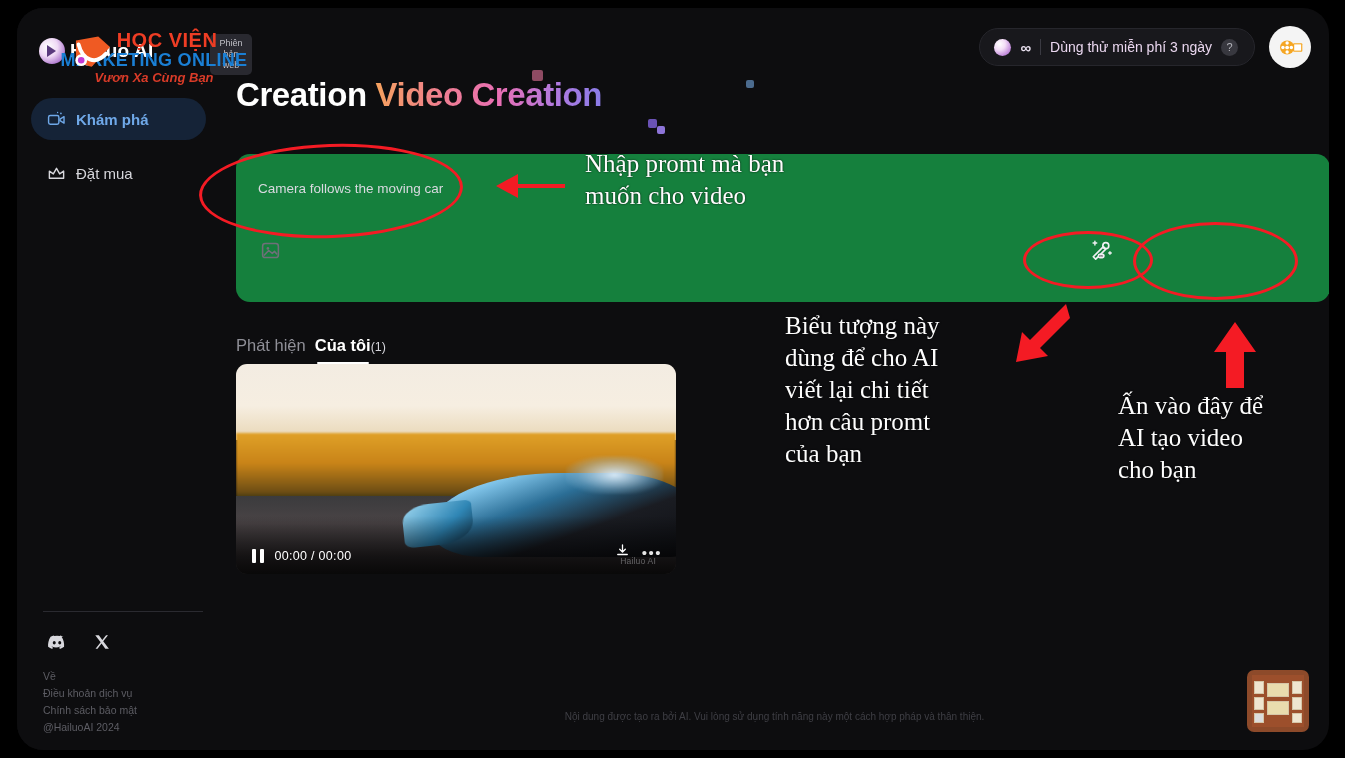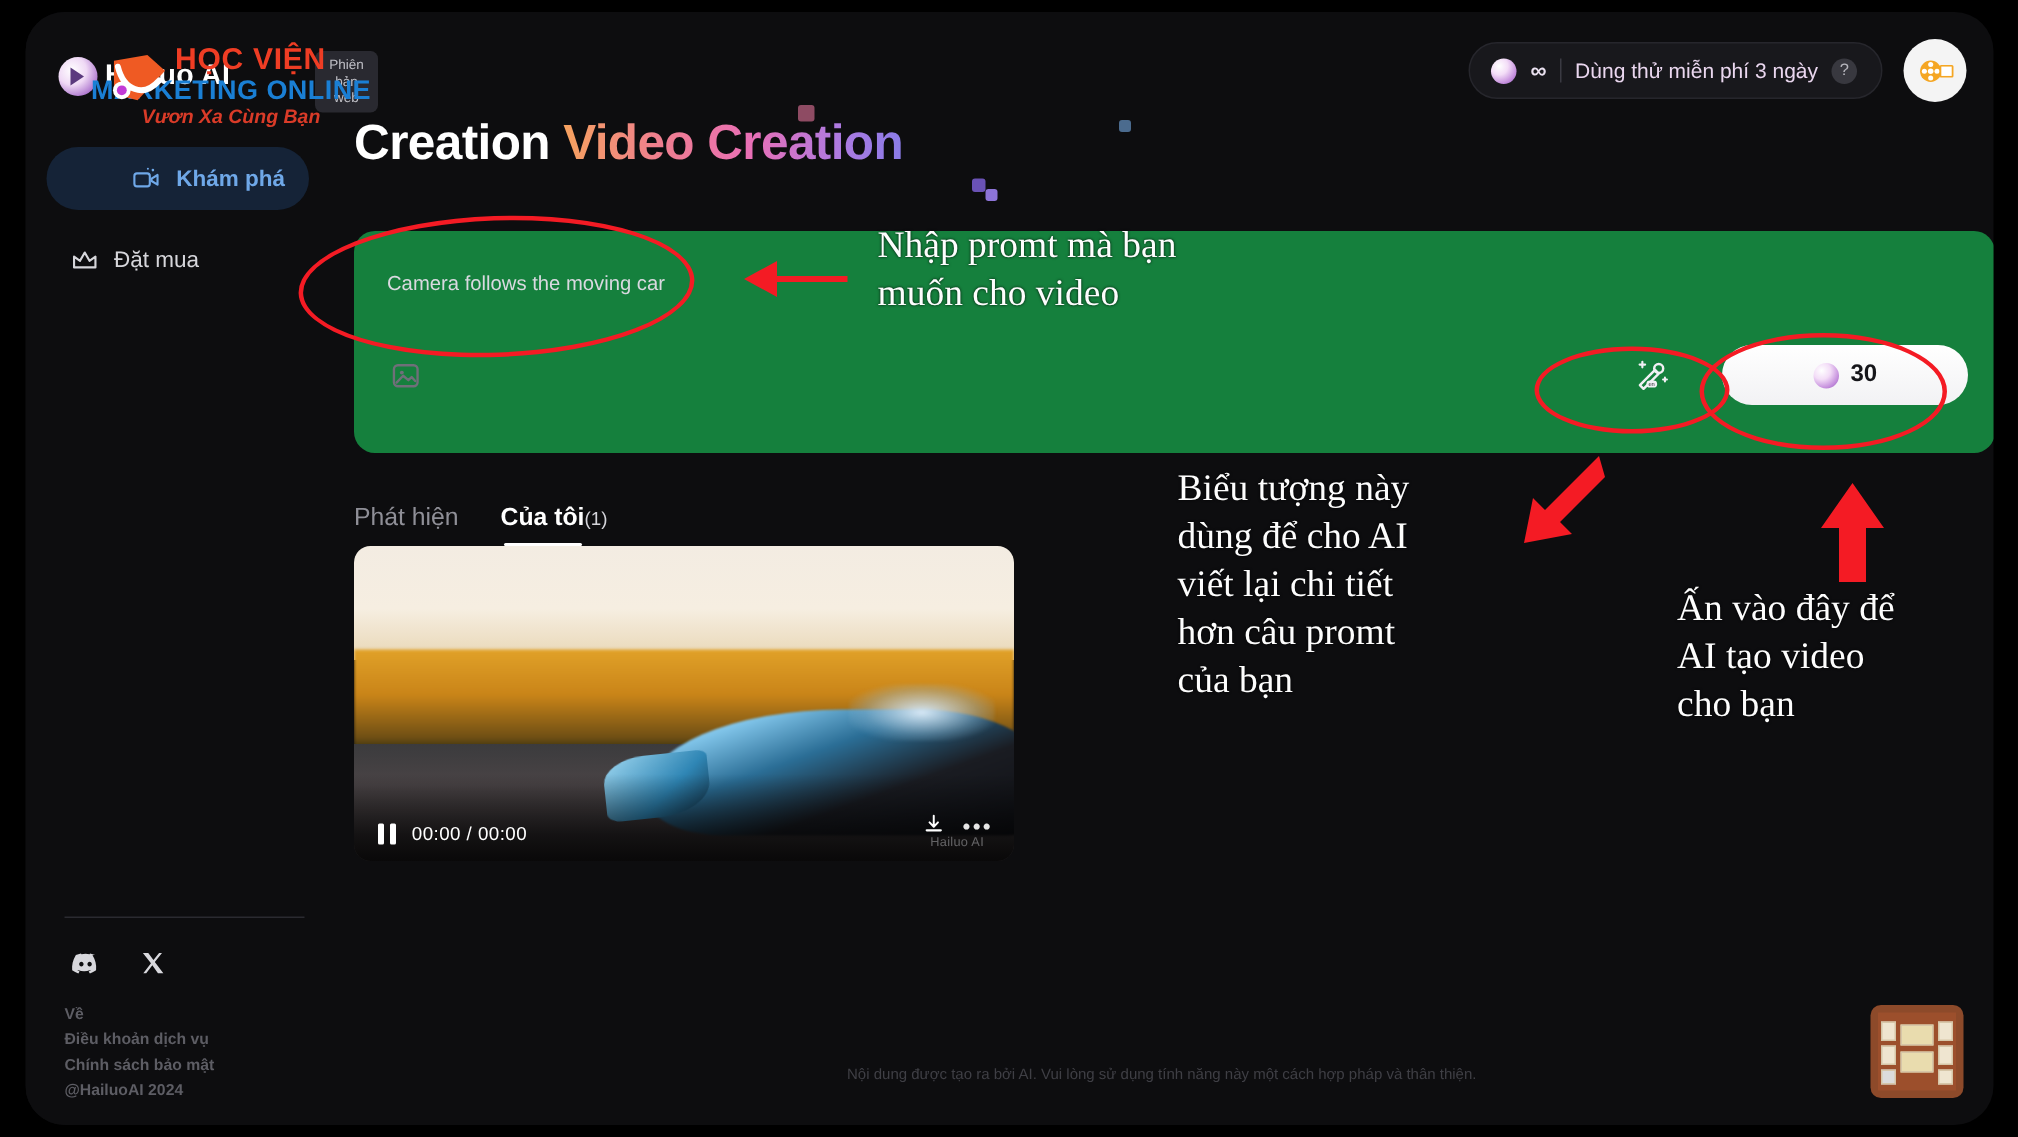--- a/index.html
+++ b/index.html
@@ -79,21 +79,21 @@
   }
   
   .nav { margin-top:4px; padding:0 14px; }
   .nav-item {
     display:flex; align-items:center; gap:10px;
     height:42px; padding:0 16px; border-radius:21px;
     color:#d6d6db; font-size:15px; margin-bottom:12px;
     cursor:pointer;
   }
   .nav-item.active {
-    background:#152337; color:#6fa8e8; font-weight:600;justify-content:flex-end;
+    background:#152337; color:#6fa8e8; font-weight:600;
   }
   .nav-ico { width:19px; height:19px; display:block; }
   .api-btn {
     position:absolute; left:24px; top:540px;
     width:164px; height:42px; border-radius:21px;
     background:#1c1c21; color:#f2f2f5;
     font-size:14.5px; font-weight:700;
     display:flex; align-items:center; justify-content:center;
     cursor:pointer;
   }
@@ -102,21 +102,21 @@
     width:160px; height:1px; background:#2a2a30;
   }
   .socials { position:absolute; left:26px; top:620px; display:flex; gap:18px; }
   .soc {
     width:27px;height:27px;border-radius:50%;
     display:flex;align-items:center;justify-content:center;
     cursor:pointer;
   }
   .footlinks {
     position:absolute; left:26px; top:660px;
-    color:#5d5d64; font-size:10.5px; line-height:17px;font-weight:bold;
+    color:#5d5d64; font-size:10.5px; line-height:17px;
   }
   .footlinks div { cursor:pointer; }
   .footlinks div:last-child { cursor:default; }
   
   .main { position:absolute; left:203px; top:0; right:0; bottom:0; }
   .topbar {
     position:absolute; right:18px; top:18px;
     display:flex; align-items:center; gap:14px;
   }
   .trial-pill {
@@ -176,21 +176,21 @@
   }
   .gen-btn {
     position:absolute; left:912px; top:76px;
     width:164px; height:40px; border-radius:20px;
     background:linear-gradient(180deg,#ffffff 0%,#f2f2f4 100%);
     display:flex;align-items:center;justify-content:center;gap:8px;
     cursor:pointer;
   }
   .gen-btn .cost { color:#16161a; font-size:16px; font-weight:700; }
   
-  .tabs { position:absolute; left:16px; top:328px; display:flex; align-items:baseline; gap:28px; }
+  .tabs { position:absolute; left:16px; top:328px; display:flex; align-items:baseline; gap:9px; }
   .tab { color:#8f8f97; font-size:16.5px; cursor:pointer; position:relative; padding-bottom:9px; }
   .tab.active { color:#fff; font-weight:700; }
   .tab.active::after {
     content:""; position:absolute; left:2px; bottom:0; width:52px; height:2.5px;
     background:#fff; border-radius:2px;
   }
   .tab .cnt { color:#d4d4da; font-size:12.5px; font-weight:400; }
   
   .video-card {
     position:absolute; left:16px; top:356px;
@@ -385,24 +385,20 @@
           <svg width="27" height="27" viewBox="0 0 28 28">
             <path d="M6.5 20.5 L17 10 L19.5 12.5 L9 23 Z" fill="none" stroke="#f0f0f4" stroke-width="1.7" stroke-linejoin="round"></path>
             <circle cx="19.5" cy="9" r="3.1" fill="none" stroke="#f0f0f4" stroke-width="1.7"></circle>
             <path d="M8.2 4.4 L8.2 8.2 M6.3 6.3 L10.1 6.3" stroke="#f0f0f4" stroke-width="1.5" stroke-linecap="round"></path>
             <path d="M23.8 15.3 L23.8 18 M22.5 16.6 L25.2 16.6" stroke="#f0f0f4" stroke-width="1.4" stroke-linecap="round"></path>
             <rect x="11" y="17.2" width="7.4" height="5" rx="2.4" fill="#f0f0f4"></rect>
             <text x="14.6" y="21.1" font-size="4" text-anchor="middle" fill="#1d1d24" font-family="Liberation Sans, sans-serif">en</text>
           </svg>
         </div>
 
-        <div class="gen-btn">
-          <span class="gem"></span>
-          <span class="cost">30</span>
-        </div>
       </div>
 
       <div class="tabs">
         <div class="tab">
           <span>Phát hiện</span>
         </div>
         <div class="tab active">
           <span>Của tôi</span><span class="cnt">(1)</span>
         </div>
       </div>

